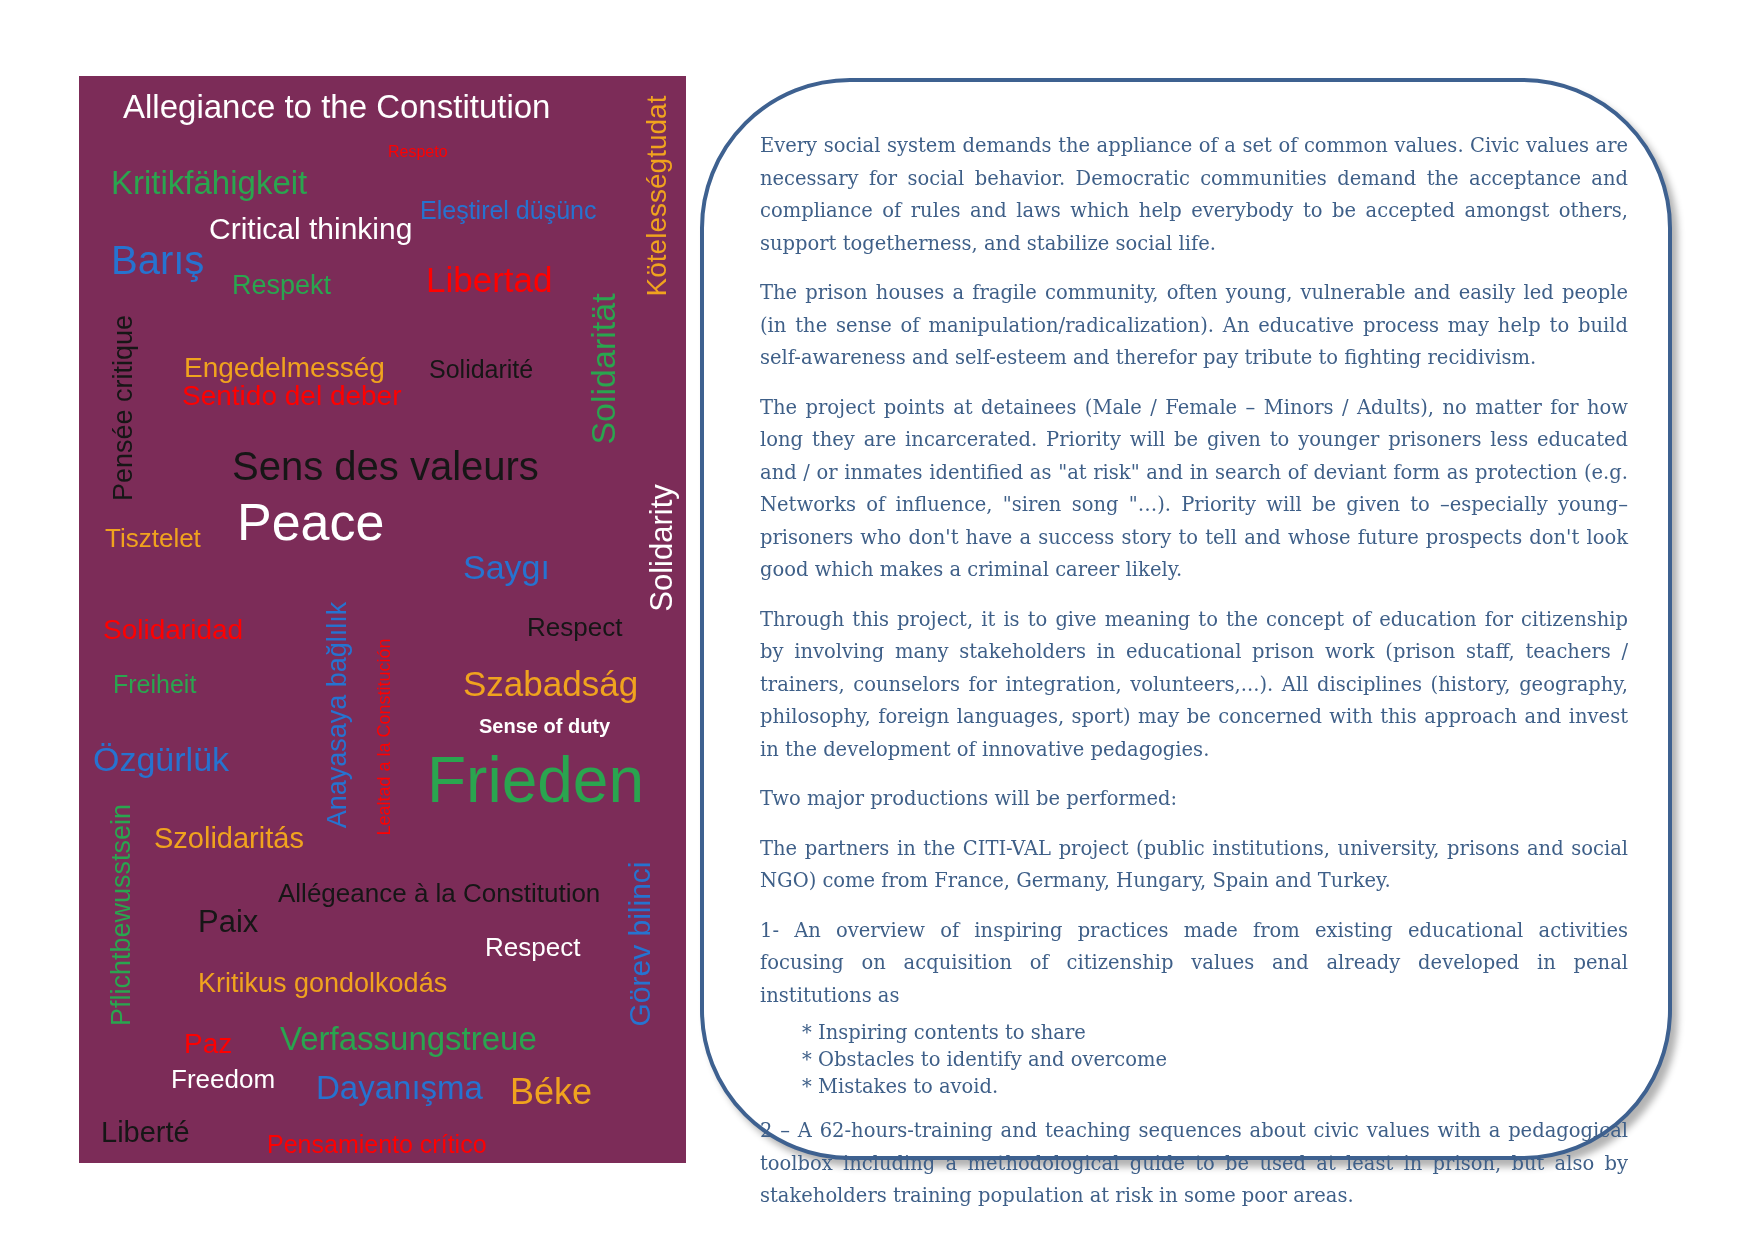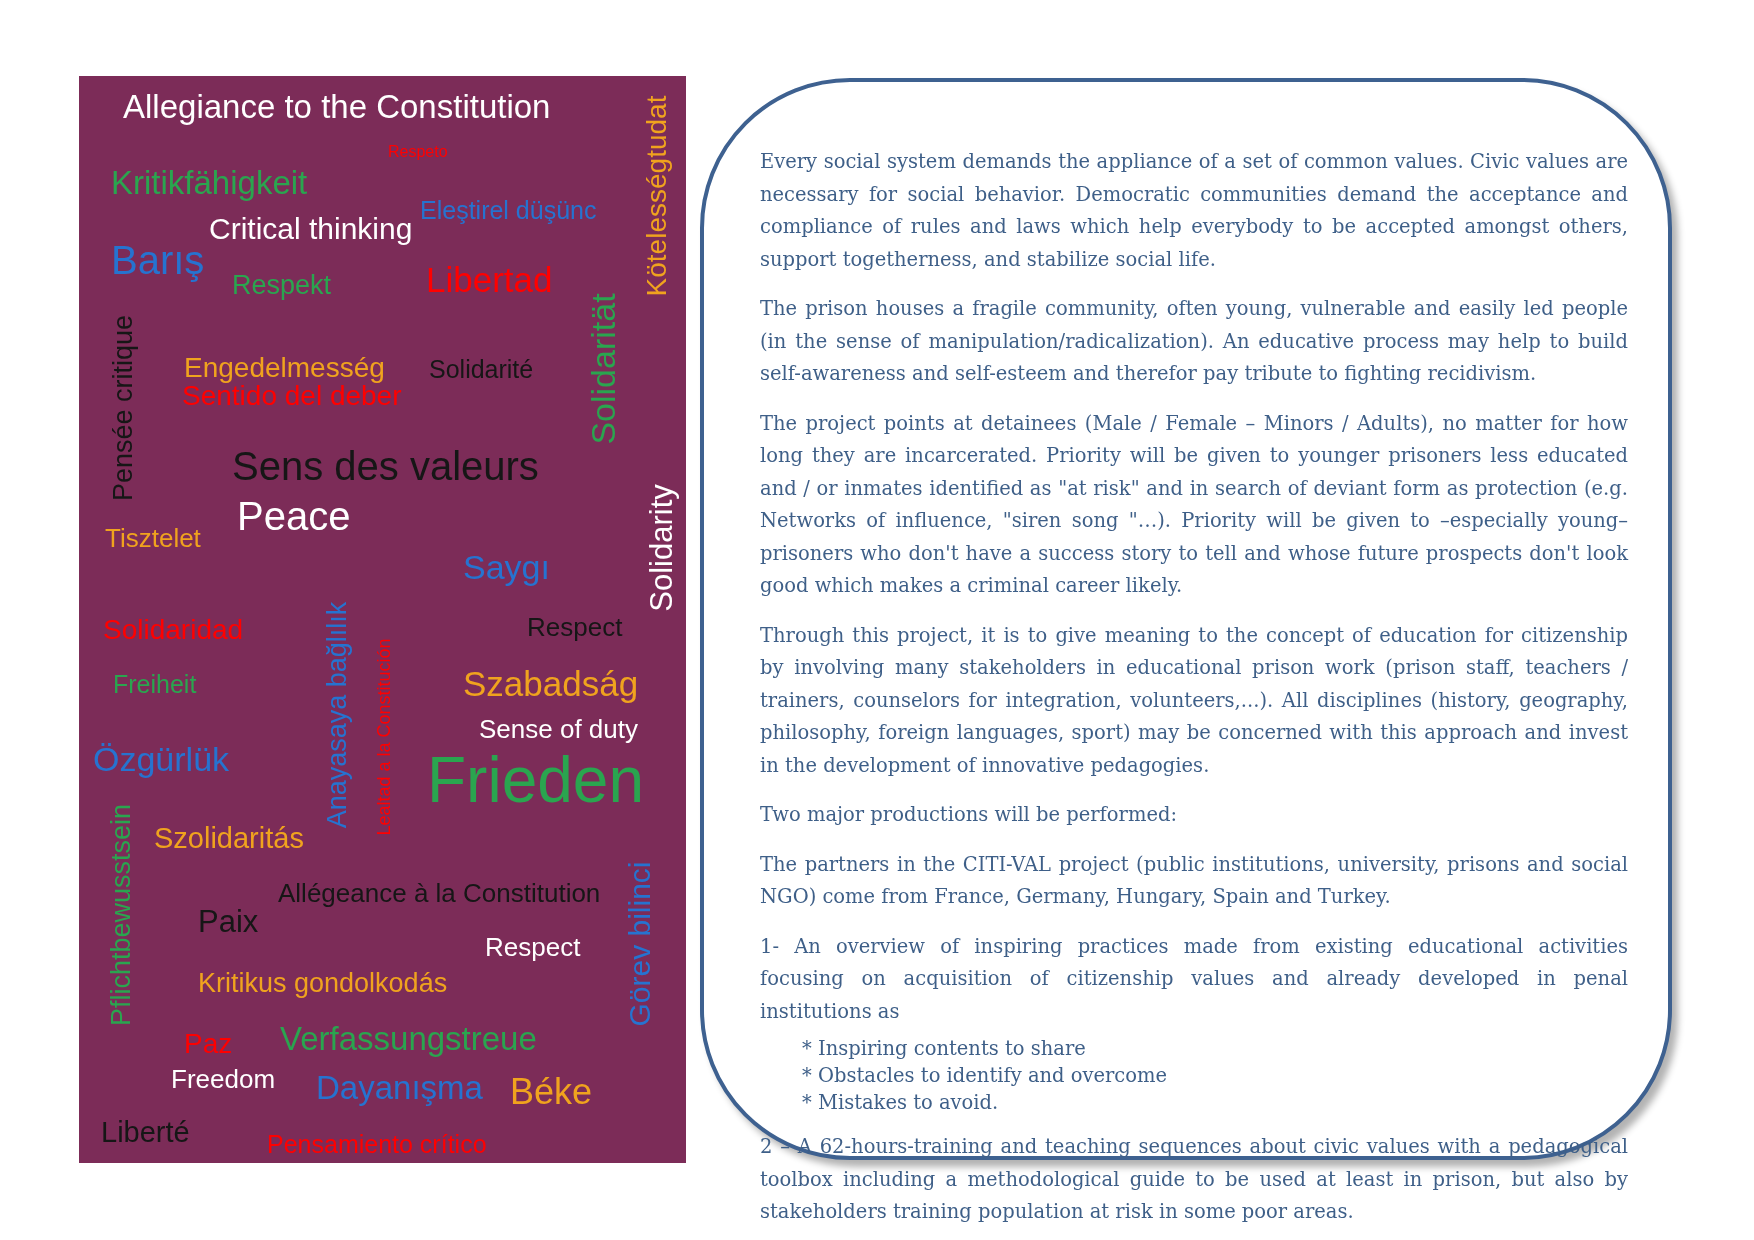--- a/index.html
+++ b/index.html
@@ -9,49 +9,49 @@
   .wordcloud{position:absolute;left:79px;top:76px;width:607px;height:1087px;overflow:hidden;}
   .word{position:absolute;white-space:nowrap;line-height:1;font-family:"Liberation Sans",sans-serif;}
   .word.v{transform:translate(-50%,-50%) rotate(-90deg);transform-origin:center center;}
   
   .panel{position:absolute;left:700px;top:78px;width:972px;height:1082px;box-sizing:border-box;
          background:#ffffff;border:4px solid #3e6190;border-radius:150px;
          box-shadow:6px 7px 7px rgba(0,0,0,0.30);
          padding:48px 40px 0 56px;}
   .panel-text{font-family:"DejaVu Serif","Liberation Serif",serif;font-size:19.5px;
               line-height:32.5px;color:#3e5f88;text-align:justify;}
-  .panel-text p{margin:16px 0 17px 0;}
+  .panel-text p{margin:0 0 17px 0;}
   .panel-text p.extra-gap{margin-top:14px;}
   .bullet-line{line-height:27px;padding-left:42px;text-align:left;}
 </style>
 </head>
 <body>
 
 <div class="page">
   <div class="wordcloud" id="wordcloud" style="background: rgb(124, 44, 88);">
       <span class="word" style="left: 44px; top: 14px; font-size: 33px; color: rgb(255, 255, 255);">Allegiance to the Constitution</span>
       <span class="word" style="left: 309px; top: 68px; font-size: 16px; color: rgb(255, 0, 0);">Respeto</span>
       <span class="word" style="left: 32px; top: 90px; font-size: 33px; color: rgb(42, 165, 79);">Kritikfähigkeit</span>
       <span class="word" style="left: 341px; top: 122px; font-size: 25px; color: rgb(38, 115, 208);">Eleştirel düşünc</span>
       <span class="word" style="left: 130px; top: 138px; font-size: 30px; color: rgb(255, 255, 255);">Critical thinking</span>
       <span class="word" style="left: 32px; top: 164px; font-size: 40px; color: rgb(38, 115, 208);">Barış</span>
       <span class="word" style="left: 153px; top: 196px; font-size: 27px; color: rgb(42, 165, 79);">Respekt</span>
       <span class="word" style="left: 347px; top: 186px; font-size: 35px; color: rgb(255, 0, 0);">Libertad</span>
       <span class="word" style="left: 105px; top: 278px; font-size: 28px; color: rgb(240, 163, 30);">Engedelmesség</span>
       <span class="word" style="left: 350px; top: 281px; font-size: 25px; color: rgb(22, 22, 22);">Solidarité</span>
       <span class="word" style="left: 103px; top: 306px; font-size: 28px; color: rgb(255, 0, 0);">Sentido del deber</span>
       <span class="word" style="left: 153px; top: 370px; font-size: 40px; color: rgb(22, 22, 22);">Sens des valeurs</span>
-      <span class="word" style="left: 158px; top: 420px; font-size: 40px; color: rgb(255, 255, 255);">Peace</span>
+      <span class="word" style="left: 158px; top: 420px; font-size: 52px; color: rgb(255, 255, 255);">Peace</span>
       <span class="word" style="left: 26px; top: 449px; font-size: 26px; color: rgb(240, 163, 30);">Tisztelet</span>
       <span class="word" style="left: 384px; top: 474px; font-size: 34px; color: rgb(38, 115, 208);">Saygı</span>
       <span class="word" style="left: 24px; top: 540px; font-size: 28px; color: rgb(255, 0, 0);">Solidaridad</span>
       <span class="word" style="left: 448px; top: 538px; font-size: 26px; color: rgb(22, 22, 22);">Respect</span>
       <span class="word" style="left: 34px; top: 596px; font-size: 25px; color: rgb(42, 165, 79);">Freiheit</span>
       <span class="word" style="left: 384px; top: 590px; font-size: 35px; color: rgb(240, 163, 30);">Szabadság</span>
-      <span class="word" style="left: 400px; top: 640px; font-size: 26px; color: rgb(255, 255, 255);">Sense of duty</span>
+      <span class="word" style="left: 400px; top: 640px; font-size: 20px; color: rgb(255, 255, 255); font-weight: bold;">Sense of duty</span>
       <span class="word" style="left: 14px; top: 666px; font-size: 34px; color: rgb(38, 115, 208);">Özgürlük</span>
       <span class="word" style="left: 348px; top: 672px; font-size: 64px; color: rgb(42, 165, 79);">Frieden</span>
       <span class="word" style="left: 75px; top: 748px; font-size: 29px; color: rgb(240, 163, 30);">Szolidaritás</span>
       <span class="word" style="left: 199px; top: 804px; font-size: 26px; color: rgb(22, 22, 22);">Allégeance à la Constitution</span>
       <span class="word" style="left: 119px; top: 830px; font-size: 31px; color: rgb(22, 22, 22);">Paix</span>
       <span class="word" style="left: 406px; top: 858px; font-size: 26px; color: rgb(255, 255, 255);">Respect</span>
       <span class="word" style="left: 119px; top: 894px; font-size: 27px; color: rgb(240, 163, 30);">Kritikus gondolkodás</span>
       <span class="word" style="left: 105px; top: 954px; font-size: 28px; color: rgb(255, 0, 0);">Paz</span>
       <span class="word" style="left: 201px; top: 946px; font-size: 33px; color: rgb(42, 165, 79);">Verfassungstreue</span>
       <span class="word" style="left: 92px; top: 990px; font-size: 26px; color: rgb(255, 255, 255);">Freedom</span>

